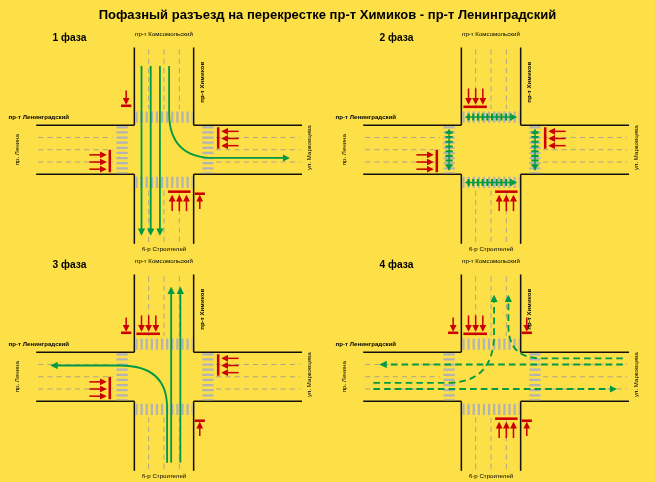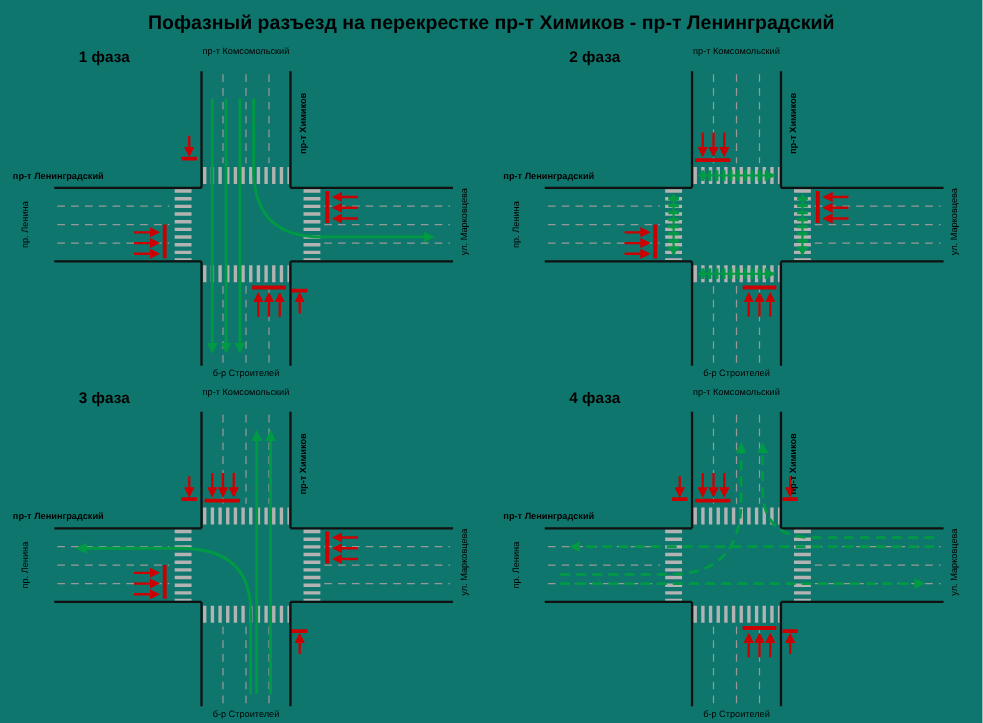--- a/index.html
+++ b/index.html
@@ -1,16 +1,16 @@
 <!DOCTYPE html>
 <html><head>
 <meta charset="utf-8">
 <style>
   html,body{margin:0;padding:0;background:#ffffff;}
-  .page{width:655px;height:482px;background:#0f766e;font-family:"Liberation Sans",sans-serif;overflow:hidden;position:relative;}
+  .page{width:655px;height:482px;background:#fde047;font-family:"Liberation Sans",sans-serif;overflow:hidden;position:relative;}
   .title{text-align:center;font-weight:bold;font-size:13px;color:#000;padding-top:7px;height:18px;}
   .grid{display:grid;grid-template-columns:327px 327px;justify-items:center;}
   .panel{width:327px;height:227px;text-align:right;}
   svg.intersection{width:318px;height:227px;display:block;margin:0 auto;}
   
   .rb{stroke:#111;stroke-width:1.5;}
   .lane{stroke:#999;stroke-width:0.8;stroke-dasharray:5 4;}
   .cw{stroke:#b3b3b3;stroke-width:11;stroke-dasharray:2.2 2.8;}
   
   .red{stroke:#cc0000;stroke-width:1.5;fill:none;}

